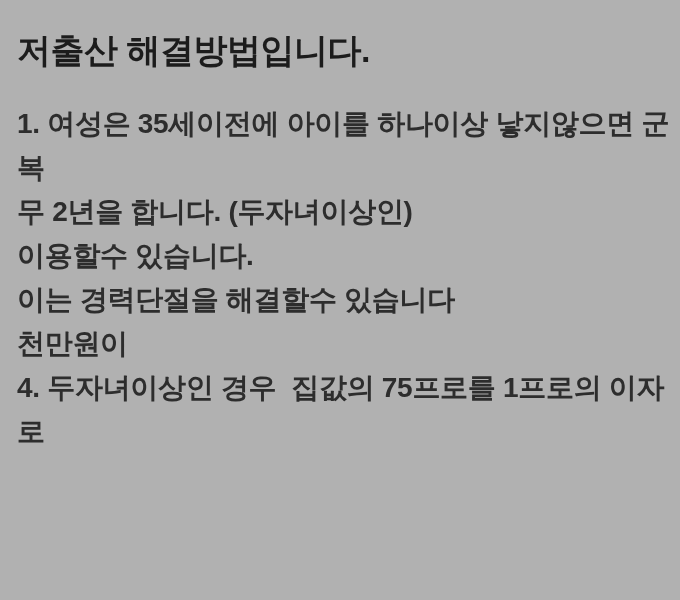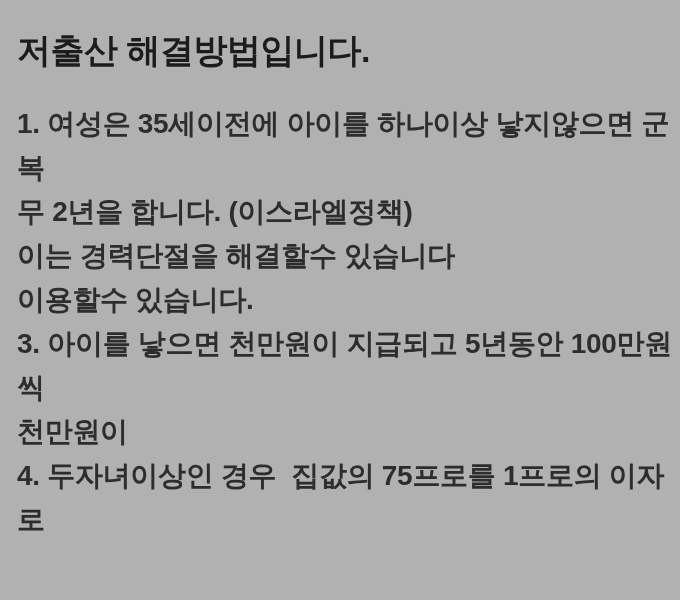--- a/index.html
+++ b/index.html
@@ -38,21 +38,20 @@
     font-weight: bold;
   }
 </style>
 </head>
 <body>
 
 <div class="canvas">
   <h1 class="title">저출산 해결방법입니다.</h1>
   <div class="body-text">
     <div class="line">1. 여성은 35세이전에 아이를 하나이상 낳지않으면 군복</div>
-    <div class="line">무 2년을 합니다. (이스라엘정책)</div>
+    <div class="line">무 2년을 합니다. (두자녀이상인)</div>
+    <div class="line">이용할수 있습니다.</div>
     <div class="line">이는 경력단절을 해결할수 있습니다</div>
-    <div class="line">이용할수 있습니다.</div>
-    <div class="line">3. 아이를 낳으면 천만원이 지급되고 5년동안 100만원씩</div>
     <div class="line">천만원이</div>
     <div class="line">4. 두자녀이상인 경우  집값의 75프로를 1프로의 이자로</div>
 
   </div>
 </div>
 
 </body></html>

